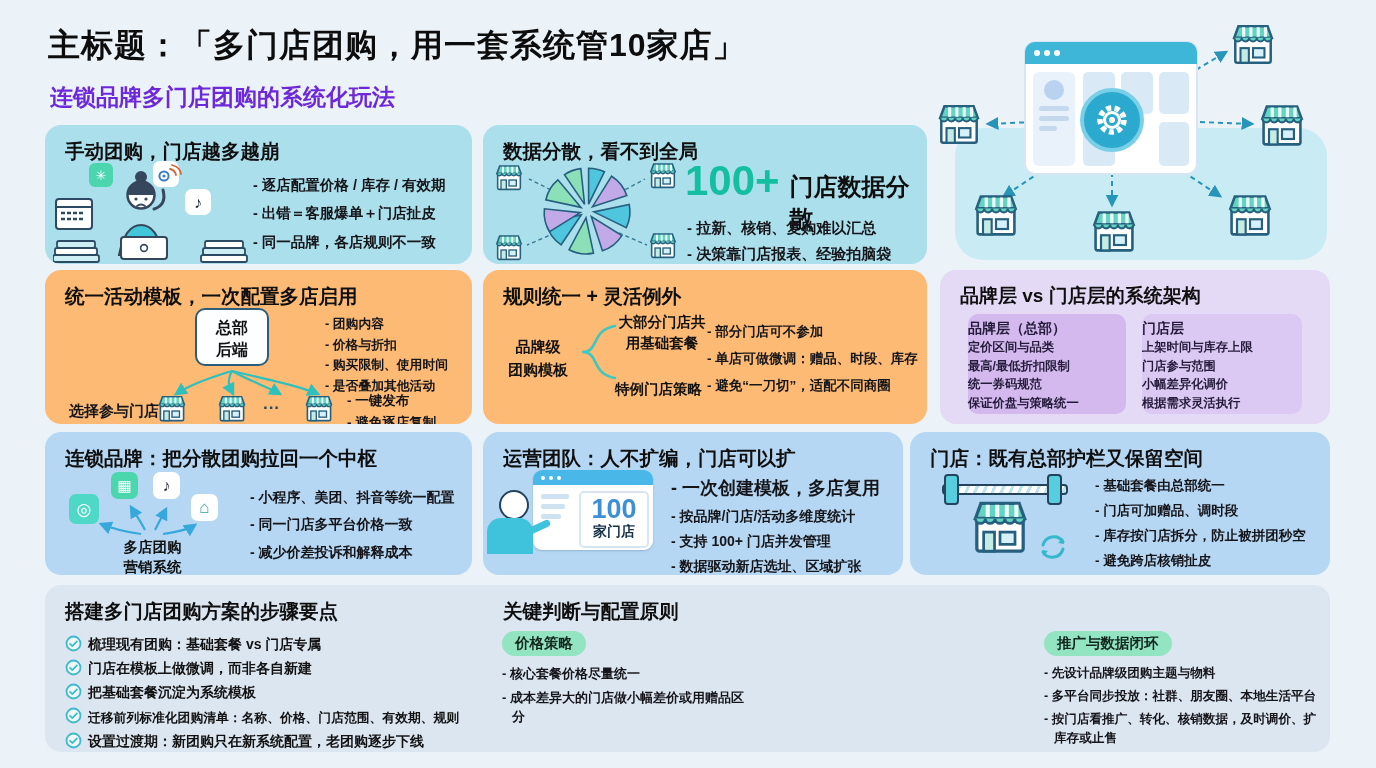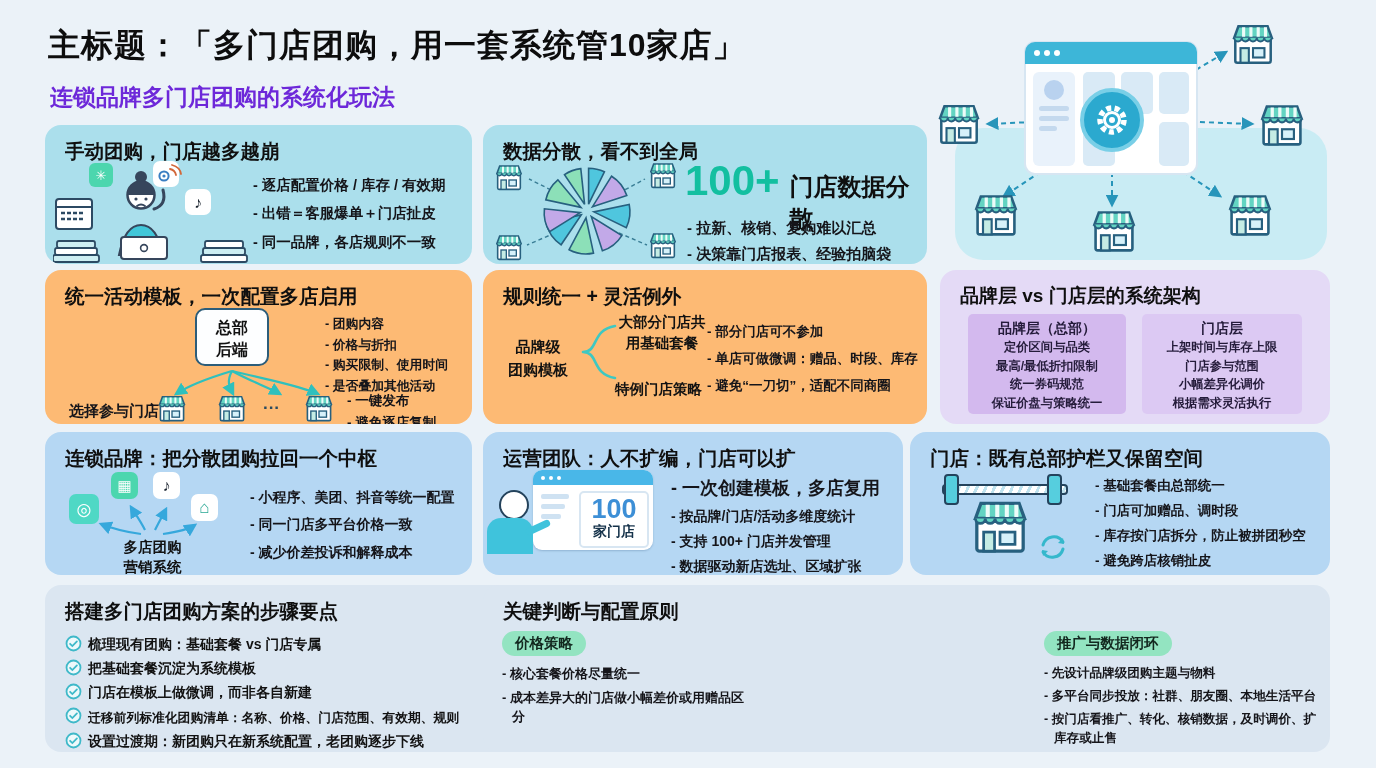--- a/index.html
+++ b/index.html
@@ -9,21 +9,21 @@
   .sub-title{left:50px;top:82px;font-size:23px;font-weight:800;color:#6d28d9;white-space:nowrap;}
   .card{position:absolute;border-radius:16px;overflow:hidden;}
   .c-cyan{background:#abdfec;}
   .c-green{background:#fdba74;}
   .c-purple{background:#e4daf6;}
   .c-blue{background:#b5d7f3;}
   .c-gray{background:#dbe6f1;}
   .card-title{position:absolute;left:20px;top:13px;font-size:19.5px;font-weight:800;color:#0f0f0f;white-space:nowrap;}
   .bul{font-weight:700;color:#15151a;white-space:nowrap;}
   .hq-box{position:absolute;left:150px;top:38px;width:74px;height:58px;background:#fdfeff;border:2.5px solid #2c5d7a;border-radius:10px;text-align:center;font-size:16px;font-weight:800;line-height:1.35;padding-top:7px;box-sizing:border-box;}
-  .arch-box{position:absolute;top:44px;height:100px;border-radius:5px;text-align:center;box-sizing:border-box;padding-top:6px;}
+  .arch-box{position:absolute;top:44px;height:100px;border-radius:10px;box-sizing:border-box;padding-top:6px;}
   .arch-h{font-size:14px;font-weight:800;color:#241b3a;}
   .arch-l{font-size:12.3px;font-weight:700;color:#241b3a;line-height:1.52;}
   .pill{display:inline-block;background:#93e4c1;border-radius:13px;padding:3px 13px;font-size:14.5px;font-weight:800;color:#13281f;}
   .pcol{position:absolute;top:46px;}
   .pcol .pb{font-size:13px;font-weight:700;line-height:1.5;color:#15151a;margin-top:4px;padding-left:10px;text-indent:-10px;}
   .chk-row{display:flex;align-items:flex-start;gap:6px;margin-bottom:5px;}
   .chk-t{font-size:14px;font-weight:700;white-space:nowrap;padding-top:1px;}
   .chk-t.long{font-size:12.8px;padding-top:3px;}
   .browser{position:absolute;left:50px;top:38px;width:120px;height:80px;background:#fff;border-radius:9px;box-shadow:0 1px 2px rgba(40,80,120,.25);}
   .browser .bar{height:15px;background:#49b7e8;border-radius:9px 9px 0 0;display:flex;align-items:center;gap:4px;padding-left:8px;}
@@ -360,27 +360,27 @@
       <div class="chk-row">
         <svg width="17" height="17" viewBox="0 0 18 18">
             <use href="#sym-check"></use>
           </svg>
         <span class="chk-t">梳理现有团购：基础套餐 vs 门店专属</span>
       </div>
       <div class="chk-row">
         <svg width="17" height="17" viewBox="0 0 18 18">
             <use href="#sym-check"></use>
           </svg>
-        <span class="chk-t">把基础套餐沉淀为系统模板</span>
+        <span class="chk-t">门店在模板上做微调，而非各自新建</span>
       </div>
       <div class="chk-row">
         <svg width="17" height="17" viewBox="0 0 18 18">
             <use href="#sym-check"></use>
           </svg>
-        <span class="chk-t">门店在模板上做微调，而非各自新建</span>
+        <span class="chk-t">把基础套餐沉淀为系统模板</span>
       </div>
       <div class="chk-row">
         <svg width="17" height="17" viewBox="0 0 18 18">
             <use href="#sym-check"></use>
           </svg>
         <span class="chk-t long">迁移前列标准化团购清单：名称、价格、门店范围、有效期、规则</span>
       </div>
       <div class="chk-row">
         <svg width="17" height="17" viewBox="0 0 18 18">
             <use href="#sym-check"></use>

